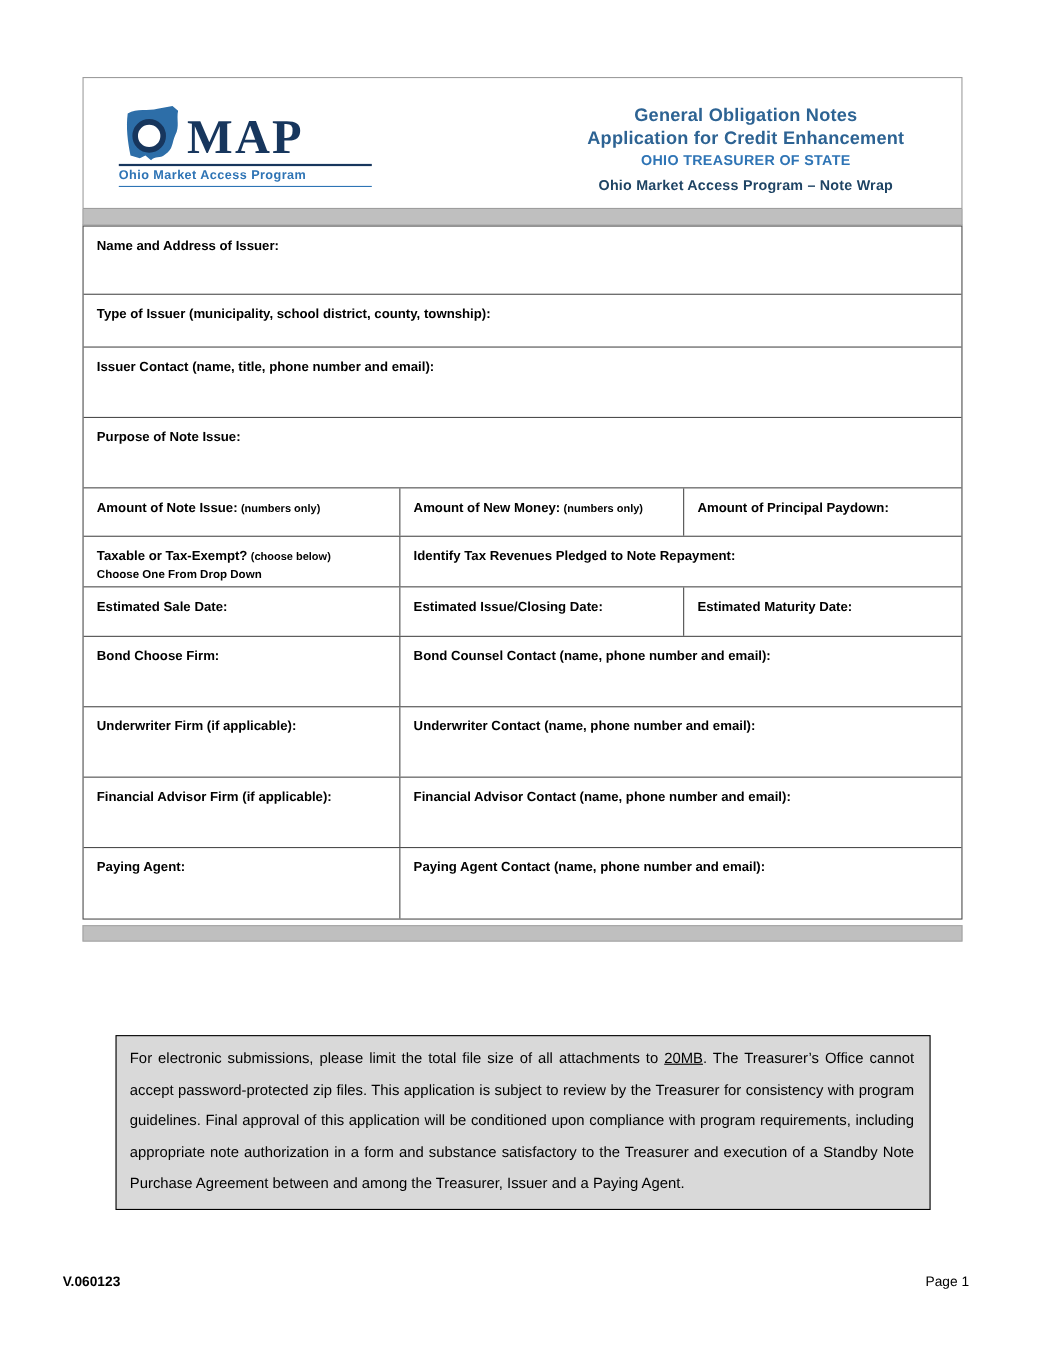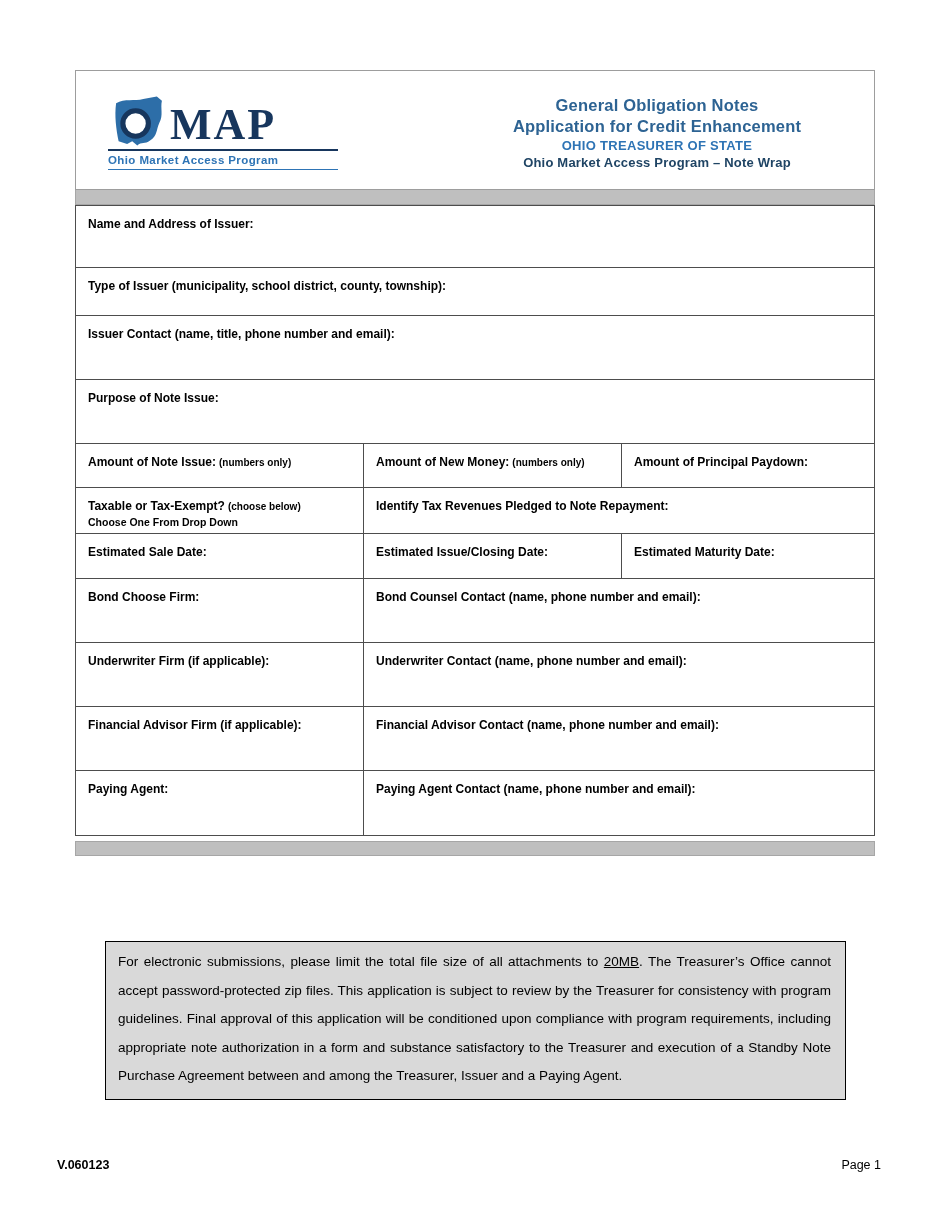--- a/index.html
+++ b/index.html
@@ -8,37 +8,37 @@
     width:950px; height:1230px; position:relative;
     font-family:"Liberation Sans", sans-serif; color:#000;
   }
   .page { position:relative; width:950px; height:1230px; background:#fff; overflow:hidden; }
 
   
   .doc { position:absolute; left:75px; top:70px; width:800px; }
   .header-box {
     border:1px solid #9d9d9d; height:120px; background:#fff;
     display:flex; justify-content:space-between;
-    padding:16px 37px 10px 32px;
+    padding:16px 16px 10px 32px;
   }
   .logo { display:flex; flex-direction:column; width:230px; padding-top:6px; }
   .logo-row { display:flex; align-items:flex-end; border-bottom:2px solid #17365d; padding-bottom:0px; }
   .logo-row svg { width:62px; height:56px; display:block; }
   .map {
     font-family:"Liberation Serif", serif; font-size:44px; line-height:48px;
     color:#17365d; letter-spacing:2px; font-weight:600;
   }
   .tagline {
     color:#2e74b5; font-weight:bold; font-size:11.5px; letter-spacing:0.4px;
     padding-top:3px; text-align:left; border-bottom:1px solid #2e74b5; padding-bottom:3px;
   }
   .titles { width:360px; padding-top:8px;text-align:center; }
   .title { color:#2d6393; font-weight:bold; font-size:16.5px; line-height:21px; letter-spacing:0.2px; }
   .sub1 { color:#2e74b5; font-weight:bold; font-size:13px; margin-top:1px; letter-spacing:0.3px; }
-  .sub2 { color:#1f4464; font-weight:bold; font-size:13px; margin-top:2px; letter-spacing:0.2px; }
+  .sub2 { color:#1f4464; font-weight:bold; font-size:13px; margin-top:8px; letter-spacing:0.2px; }
 
   
   .gray-bar { width:800px; height:15px; background:#bfbfbf; border:1px solid #a6a6a6; border-top:none; }
   .gray-bar.bar2 { margin-top:5px; border:1px solid #a6a6a6; }
 
   
   .table { width:800px; border:1px solid #4d4d4d; border-top:1px solid #4d4d4d; background:#fff; }
   .row { display:flex; border-bottom:1px solid #4d4d4d; }
   .row:last-child { border-bottom:none; }
   .cell { padding:8px 10px 0 12px; position:relative; }

